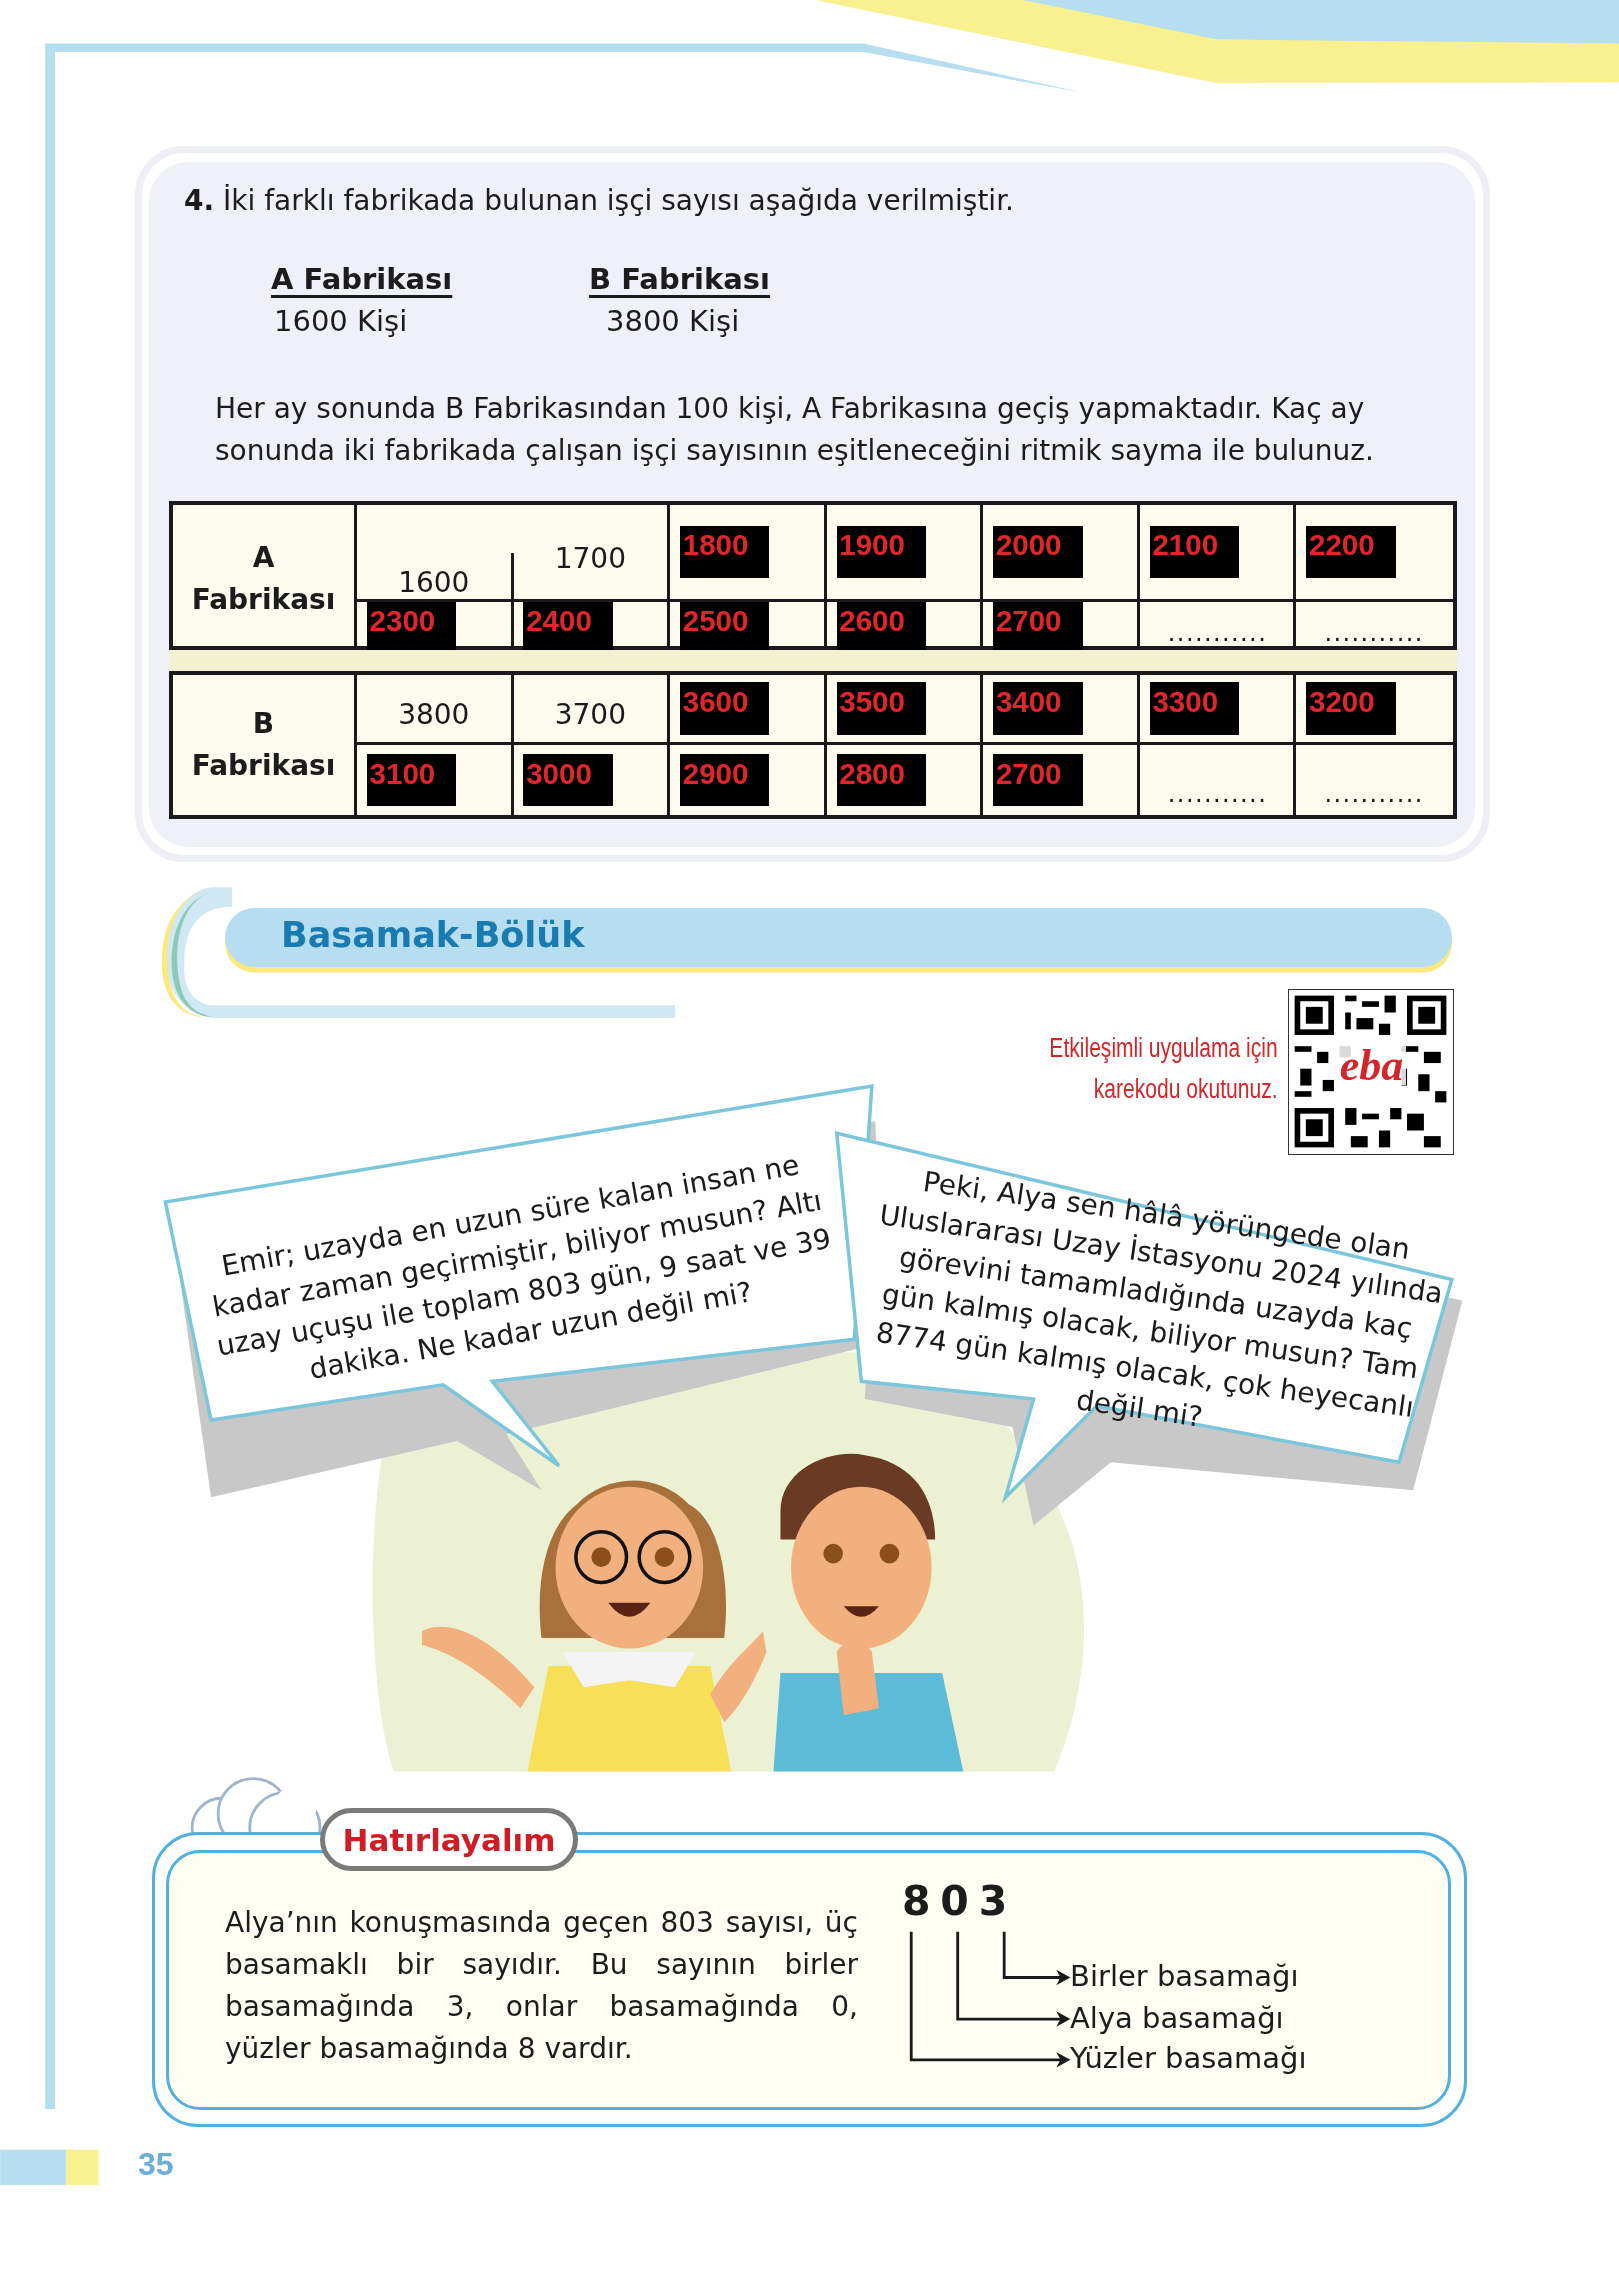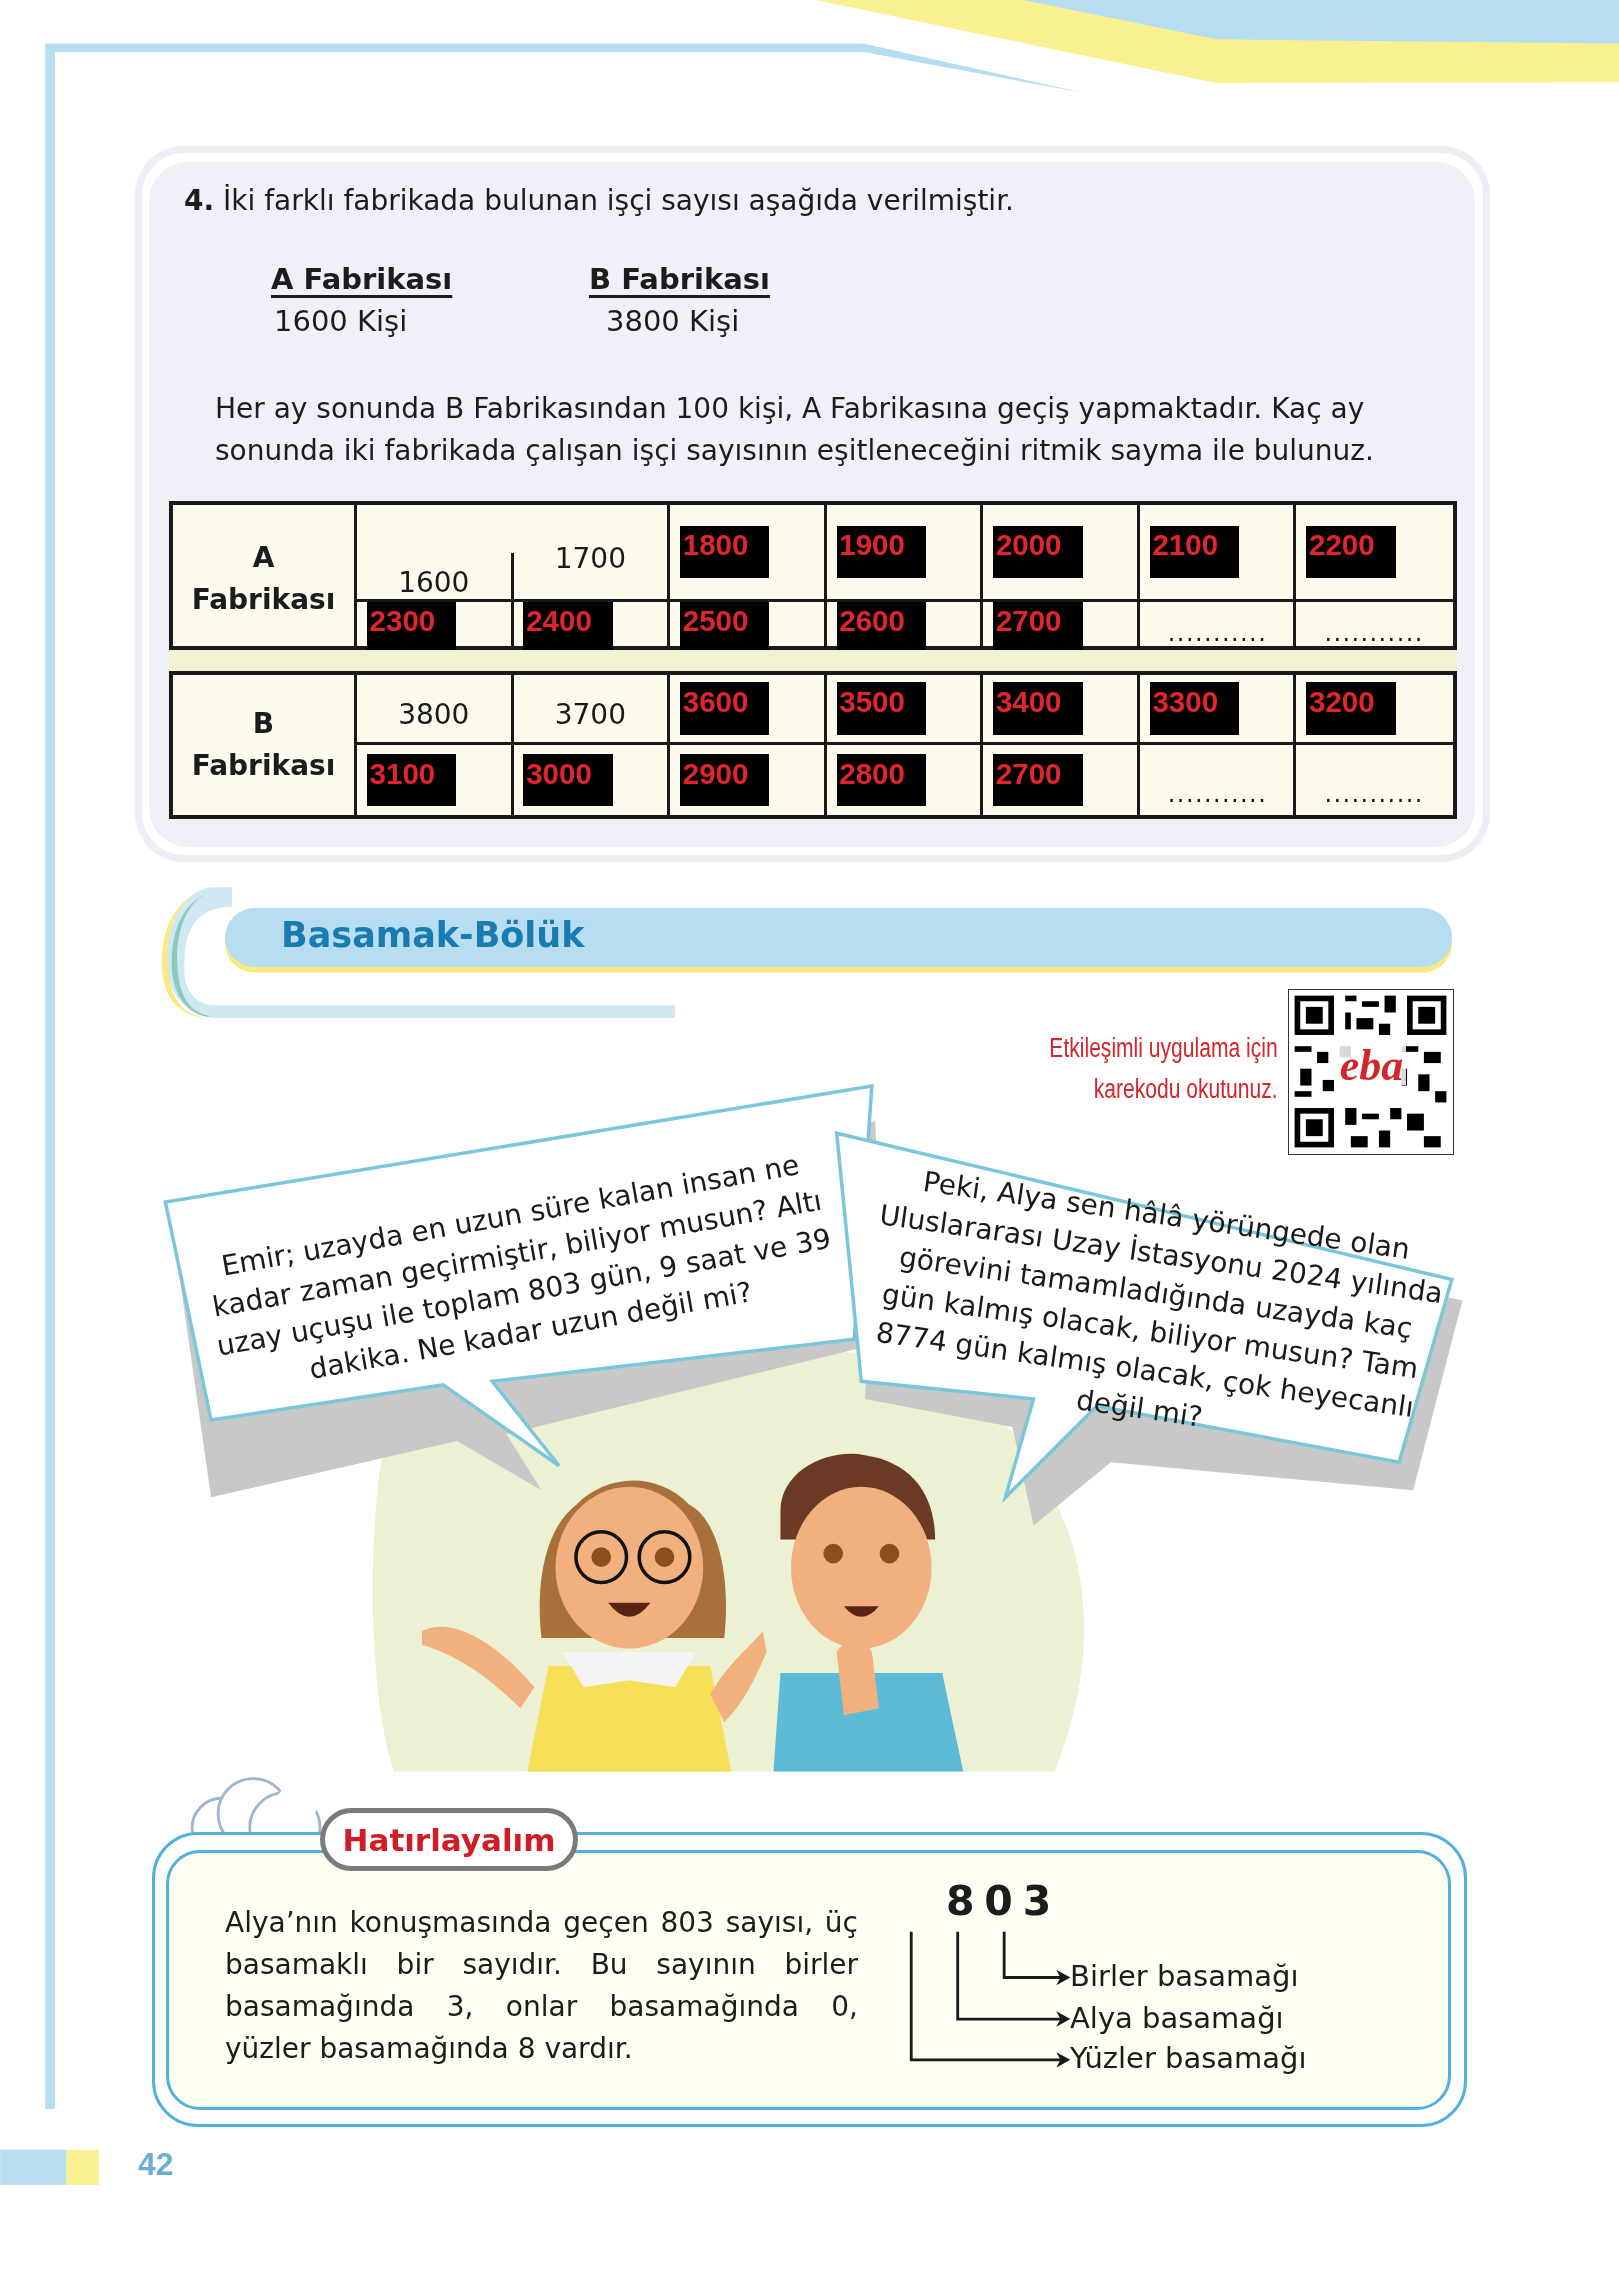--- a/index.html
+++ b/index.html
@@ -41,21 +41,21 @@
   
   .bubble-text { position: absolute; font-size: 28px; line-height: 39px; text-align: center; color: #1a1a1a; }
   .bubble-left { left: 204px; top: 1195px; width: 633px; transform: rotate(-10deg); }
   .bubble-right { left: 865px; top: 1195px; width: 576px; transform: rotate(8deg); }
 
   
   .hat-outer { position: absolute; left: 152px; top: 1832px; width: 1315px; height: 295px; border: 3.5px solid #52b0e0; border-radius: 46px; background: #ffffff; }
   .hat-inner { position: absolute; left: 166px; top: 1850px; width: 1285px; height: 260px; border: 3.5px solid #52b0e0; border-radius: 34px; background: #fefef2; }
   .hat-pill { position: absolute; left: 320px; top: 1808px; width: 258px; height: 63px; border: 5.6px solid #7a7a7a; border-radius: 32px; background: #ffffff; display: flex; align-items: center; justify-content: center; font-size: 31px; font-weight: bold; color: #d21c25; }
   .hat-text { position: absolute; left: 194px; top: 1902px; width: 633px; font-size: 28px; line-height: 42px; text-align: justify; margin-left: 31px; }
-  .num803 { position: absolute; left: 946px; top: 1877px; font-size: 41px; font-weight: bold; letter-spacing: 9.8px; }
+  .num803 { position: absolute; left: 902px; top: 1877px; font-size: 41px; font-weight: bold; letter-spacing: 9.8px; }
   .place-label { position: absolute; left: 1070px; font-size: 29px; }
 
   .page-num { position: absolute; left: 138px; top: 2146px; font-family: "Liberation Sans", sans-serif; font-weight: bold; font-size: 32px; color: #6aaed6; }
 </style>
 </head>
 <body>
 
 <svg class="deco-svg" viewBox="0 0 2304 3249">
 
   <polygon points="1160,0 2304,0 2304,117 1730,118" fill="#f9f08f"></polygon>
@@ -280,14 +280,14 @@
   <g fill="#1a1a1a">
     <polygon points="212,62 232,73 212,84 218,73"></polygon>
     <polygon points="212,121 232,132 212,143 218,132"></polygon>
     <polygon points="212,179 232,190 212,201 218,190"></polygon>
   </g>
 </svg>
 <div class="place-label" style="top:1959px;">Birler basamağı</div>
 <div class="place-label" style="top:2001px;">Alya basamağı</div>
 <div class="place-label" style="top:2041px;">Yüzler basamağı</div>
 
-<div class="page-num">42</div>
+<div class="page-num">35</div>
 
 
 </body></html>

